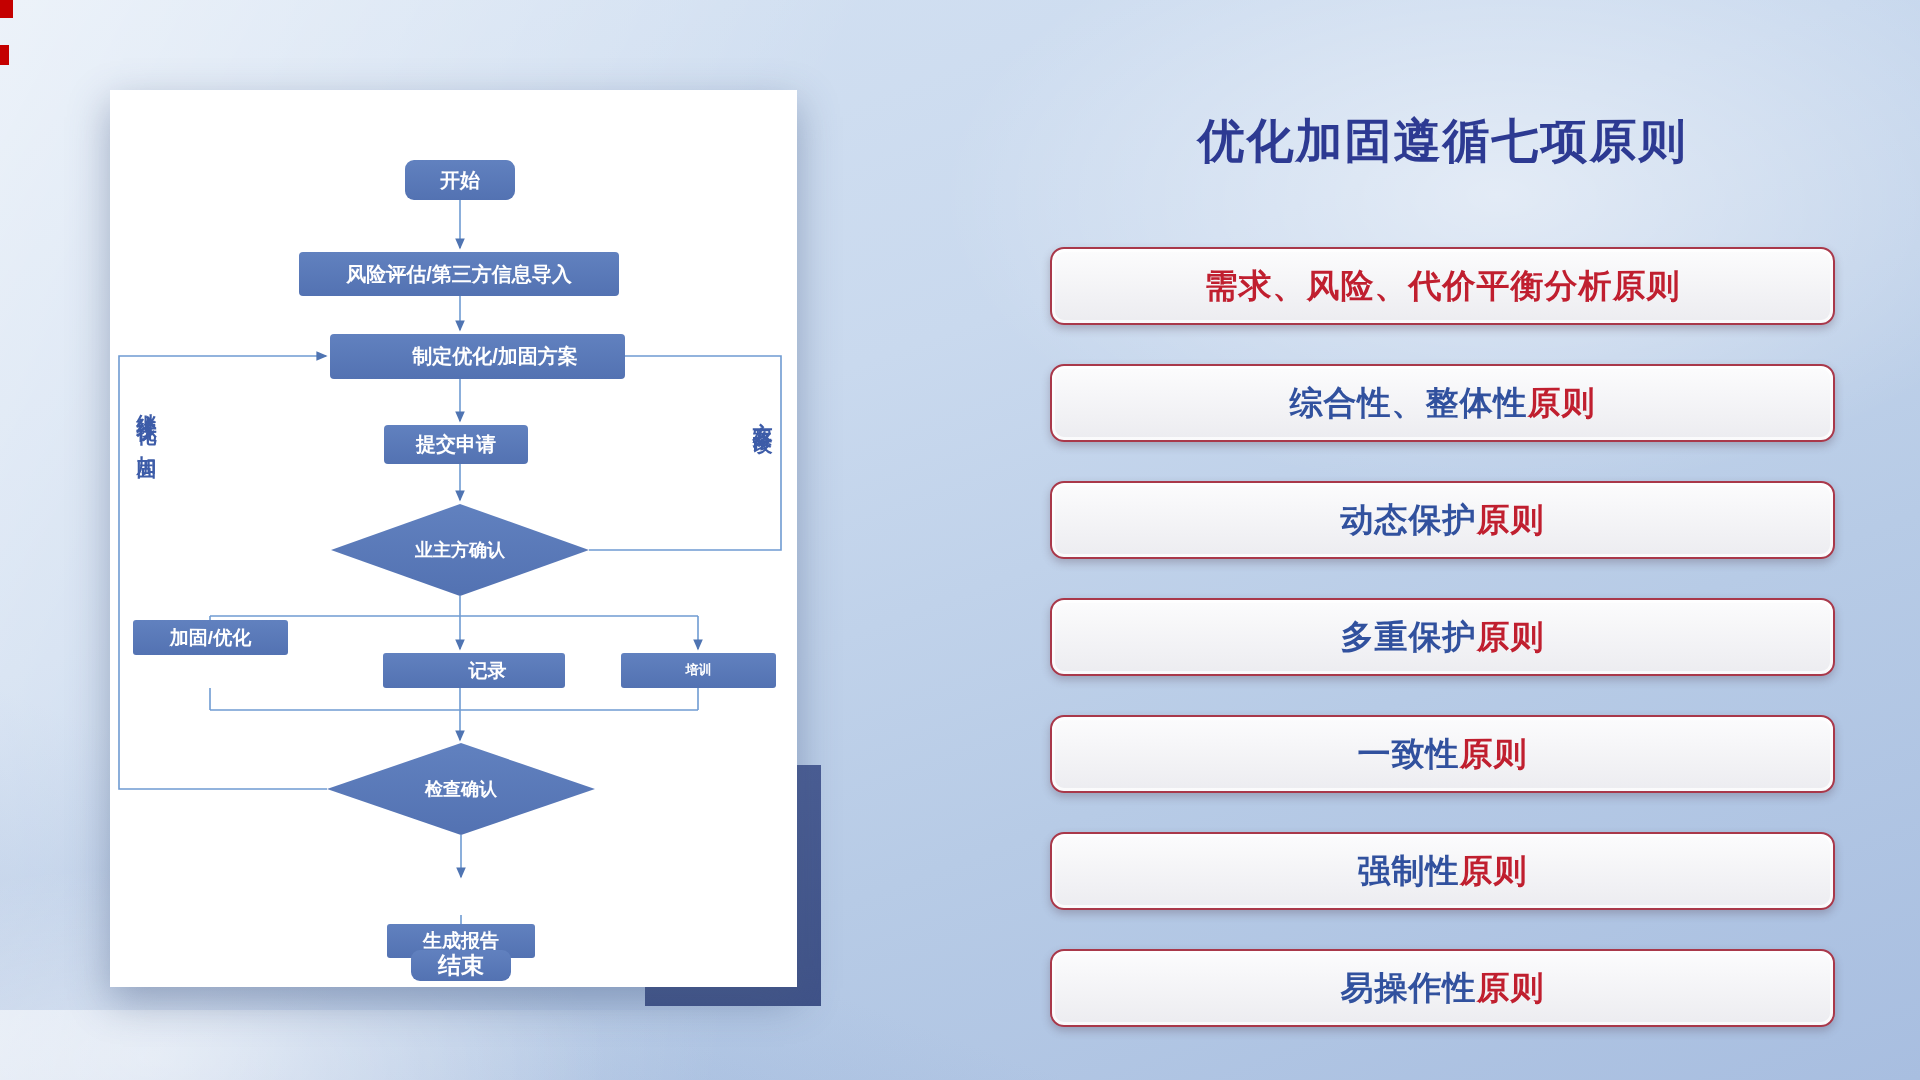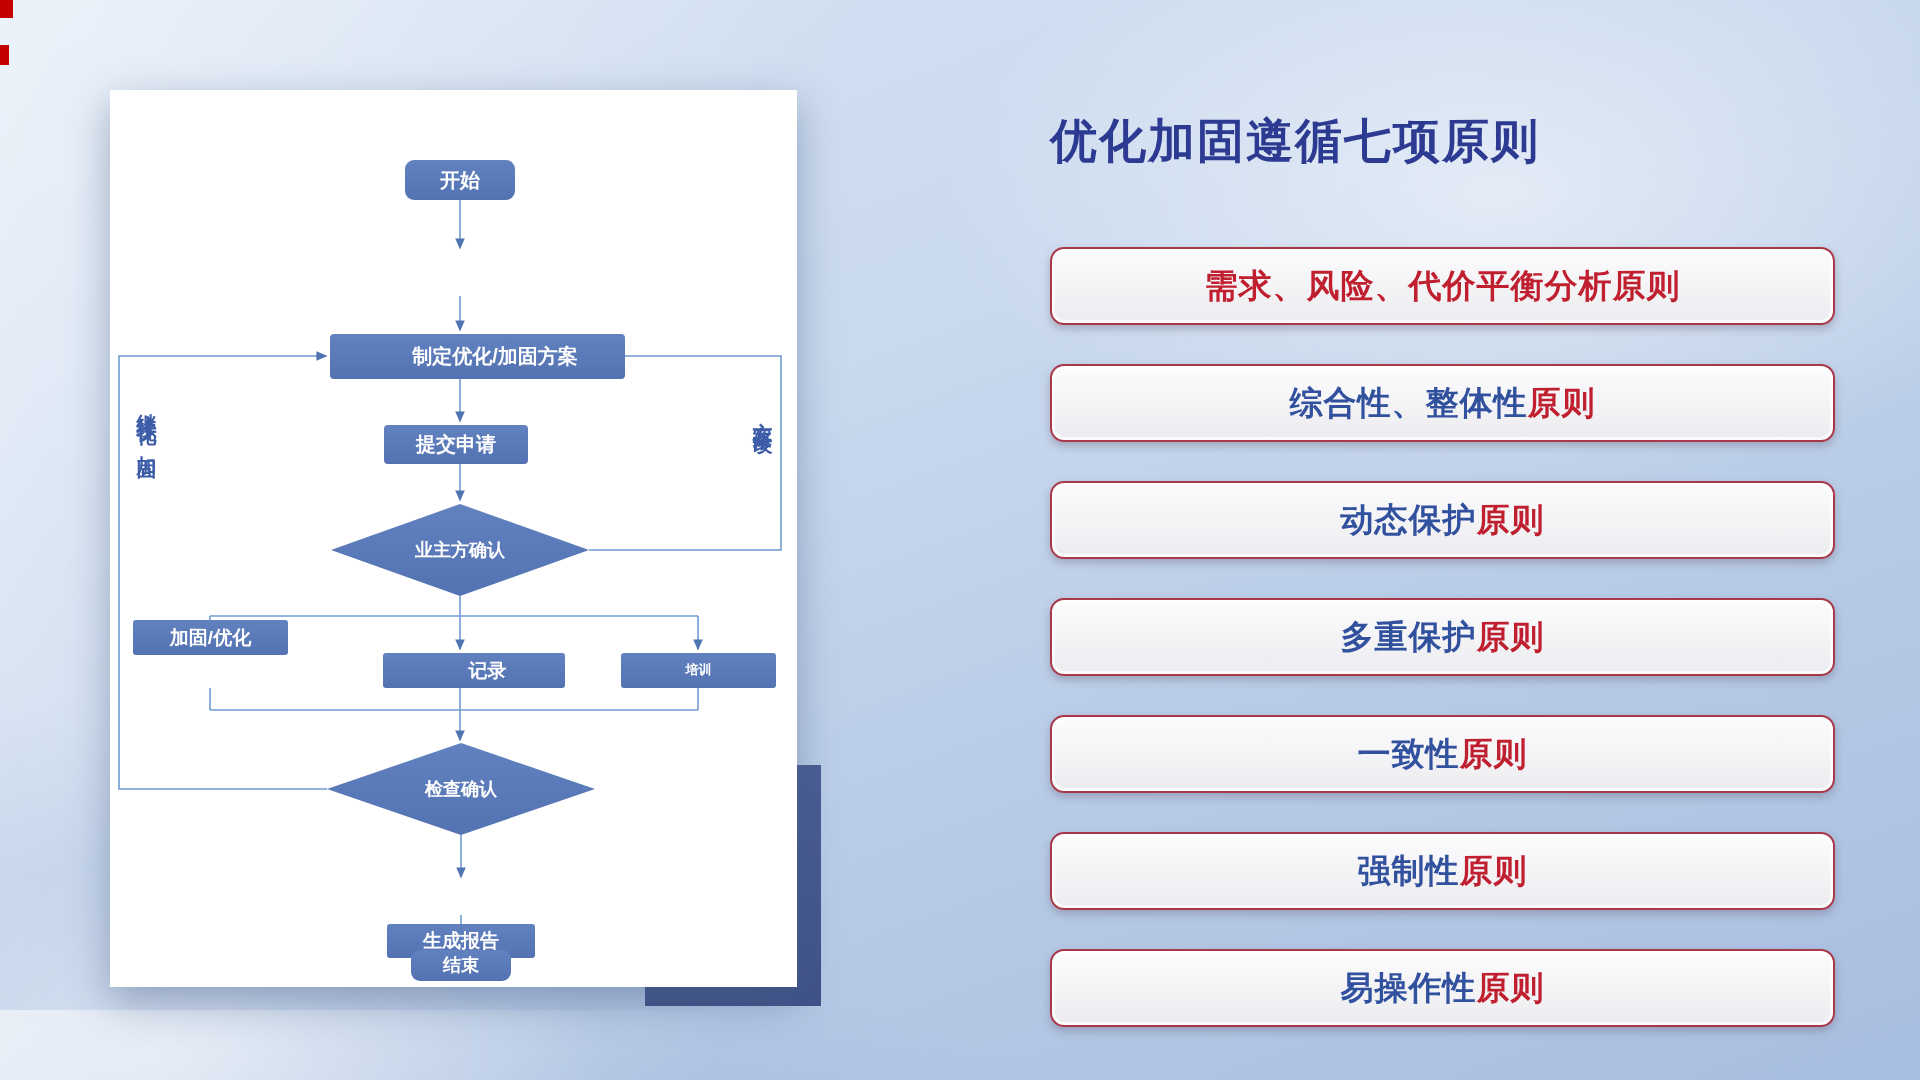--- a/index.html
+++ b/index.html
@@ -35,29 +35,29 @@
   .n-plan{left:220px;top:244px;width:260px;height:45px;border-radius:4px;font-size:20px;padding-left:35px;}
   .n-submit{left:274px;top:335px;width:144px;height:39px;border-radius:4px;font-size:20px;}
   .n-d1{left:221px;top:414px;width:258px;height:92px;font-size:18px;
     clip-path:polygon(50% 0,100% 50%,50% 100%,0 50%);border-radius:0;}
   .n-reinforce{left:23px;top:530px;width:155px;height:35px;border-radius:3px;font-size:19px;}
   .n-record{left:273px;top:563px;width:155px;height:35px;border-radius:3px;font-size:19px;padding-left:27px;}
   .n-training{left:511px;top:563px;width:155px;height:35px;border-radius:3px;font-size:13px;}
   .n-d2{left:217px;top:653px;width:268px;height:92px;font-size:18px;
     clip-path:polygon(50% 0,100% 50%,50% 100%,0 50%);}
   .n-report{left:277px;top:834px;width:148px;height:34px;border-radius:3px;font-size:19px;}
-  .n-end{left:301px;top:860px;width:100px;height:31px;border-radius:9px;font-size:18px;}
+  .n-end{left:301px;top:860px;width:100px;height:31px;border-radius:9px;font-size:23px;}
 
   .vlabel{position:absolute;writing-mode:vertical-rl;text-orientation:upright;
     color:#3d5ca8;font-weight:bold;font-size:20px;letter-spacing:4px;}
   .vlabel-left{left:24px;top:308px;}
   .vlabel-right{left:640px;top:316px;}
 
   
-  .page-title{position:absolute;left:1050px;top:110px;width:785px;text-align:left;
+  .page-title{position:absolute;left:1050px;top:110px;width:785px;text-align:center;
     font-size:47px;font-weight:bold;color:#2d3a92;letter-spacing:2px;}
   .principles{position:absolute;left:1050px;top:247px;width:785px;}
   .principle{height:74px;margin-bottom:39px;border-radius:14px;border:2px solid #a9384a;
     background:linear-gradient(180deg,#fcfcfd 0%,#ececf0 100%);
     box-shadow:0 4px 9px rgba(90,70,90,.32), inset 0 0 0 3px rgba(255,255,255,.75);
     display:flex;align-items:center;justify-content:center;
     font-size:33px;font-weight:bold;letter-spacing:1px;}
   .principle:last-child{margin-bottom:0;}
   .t-blue{color:#31519e;}
   .t-red{color:#c01f2f;}
@@ -101,20 +101,21 @@
 
         <line x1="351" y1="745" x2="351" y2="787" marker-end="url(#arw)"></line>
         <line x1="351" y1="825" x2="351" y2="856" marker-end="url(#arw)"></line>
 
         <polyline points="217,699 9,699 9,266 216,266" marker-end="url(#arw)"></polyline>
         <polyline points="479,460 671,460 671,266 484,266" marker-end="url(#arw)"></polyline>
       </g>
     </svg>
 
     <div class="fnode n-start">开始</div>
+    <div class="fnode n-risk">风险评估/第三方信息导入</div>
     <div class="fnode n-plan">制定优化/加固方案</div>
     <div class="fnode n-submit">提交申请</div>
     <div class="fnode n-d1">业主方确认</div>
     <div class="fnode n-reinforce">加固/优化</div>
     <div class="fnode n-record">记录</div>
     <div class="fnode n-training">培训</div>
     <div class="fnode n-d2">检查确认</div>
     <div class="fnode n-report">生成报告</div>
     <div class="fnode n-end">结束</div>
 

